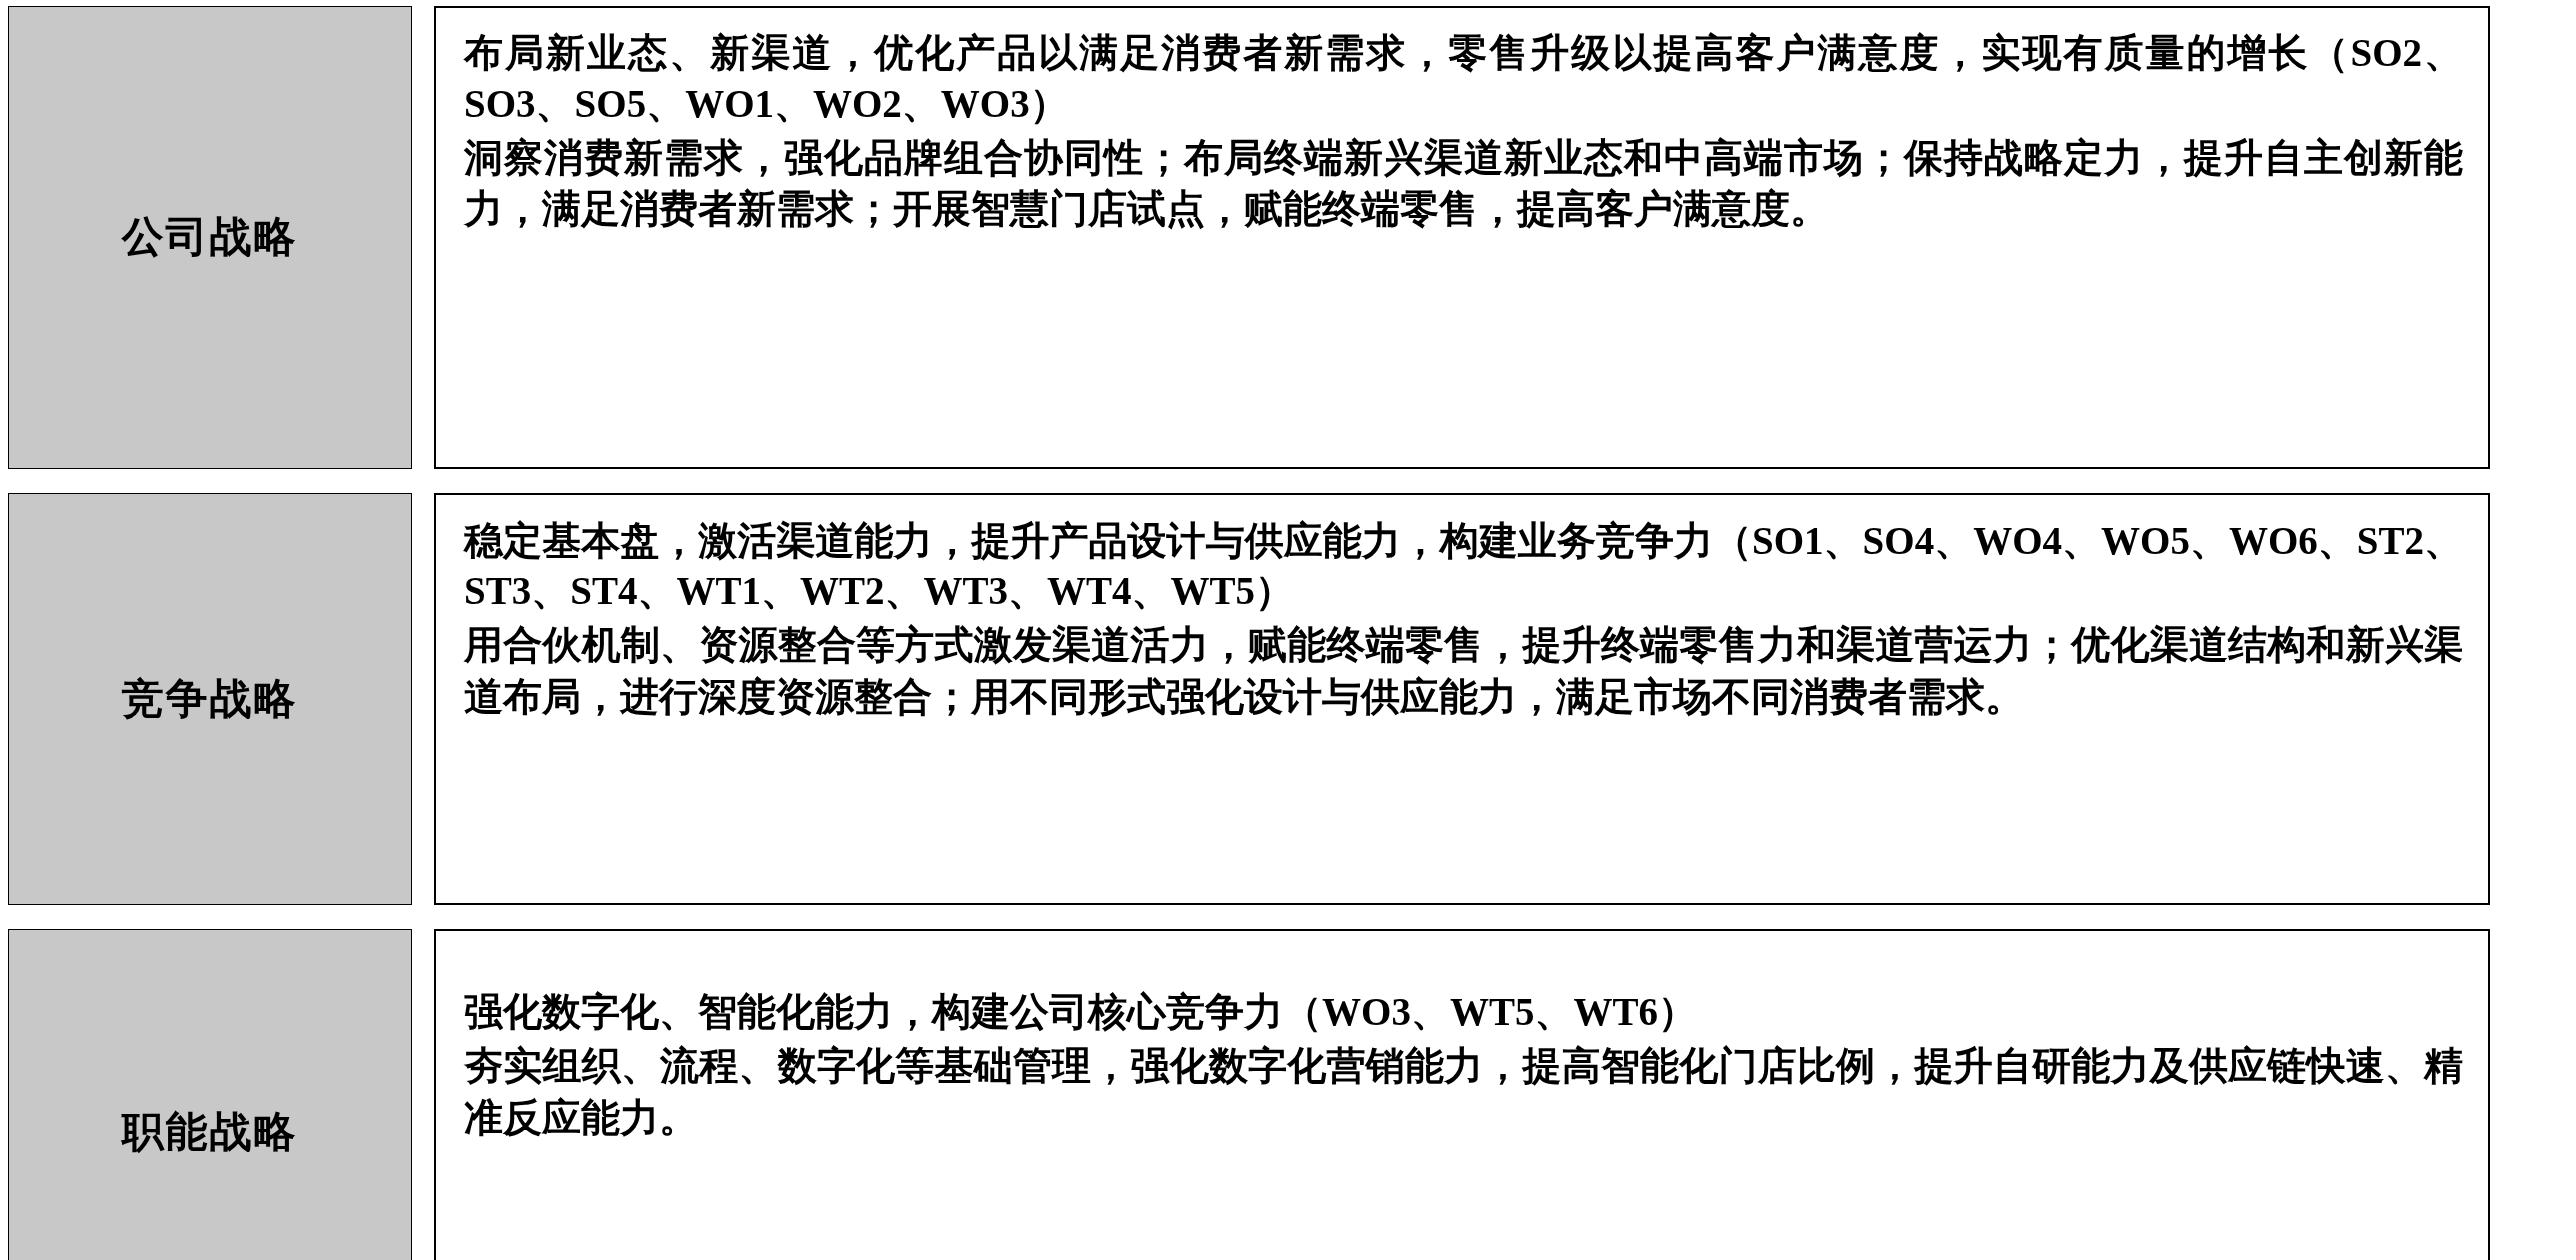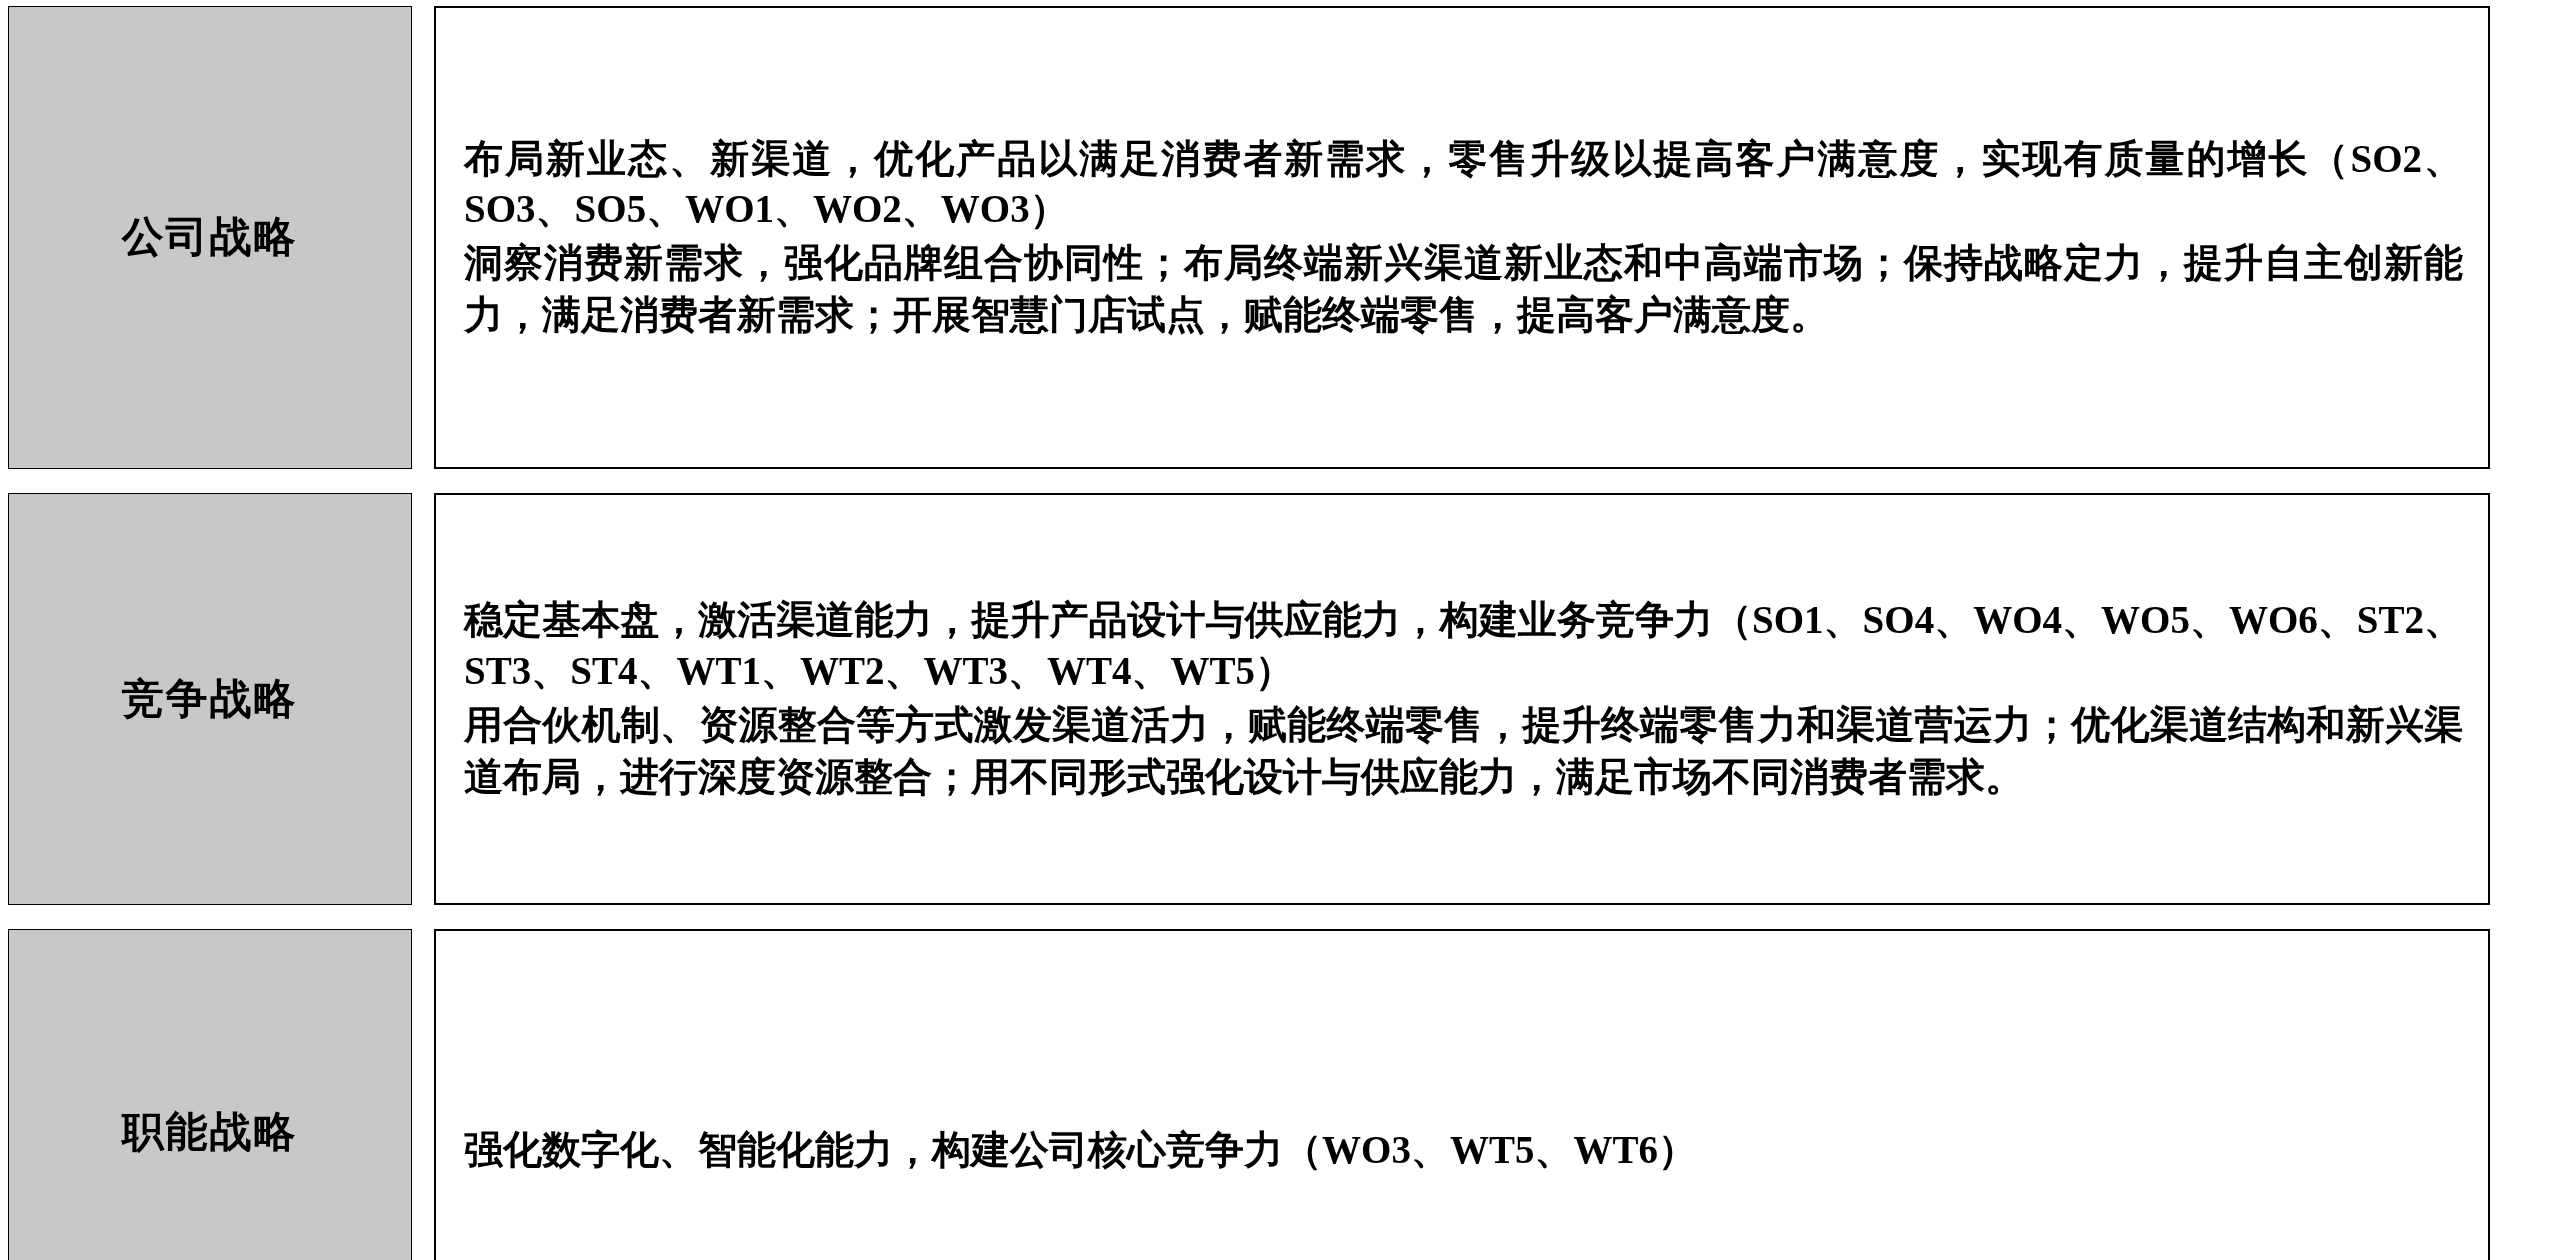--- a/index.html
+++ b/index.html
@@ -48,21 +48,20 @@
     color: #000000;
     text-align: center;
   }
   .row-body {
     flex: 1 1 auto;
     border: 2.8px solid #000000;
     box-sizing: border-box;
     padding: 20.7px 24.4px 20.7px 28px;
     display: flex;
     flex-direction: column;
-    justify-content: center;
   }
   .headline {
     font-size: 39px;
     font-weight: bold;
     line-height: 1.30;
     color: #000000;
     text-align: justify;
     text-justify: inter-ideograph;
   }
   .detail {
@@ -106,19 +105,20 @@
         <div class="detail">用合伙机制、资源整合等方式激发渠道活力，赋能终端零售，提升终端零售力和渠道营运力；优化渠道结构和新兴渠道布局，进行深度资源整合；用不同形式强化设计与供应能力，满足市场不同消费者需求。</div>
       </div>
     </div>
 
     <div class="row row-3">
       <div class="row-label">
         <span>职能战略</span>
       </div>
       <div class="row-body">
         <div class="headline">强化数字化、智能化能力，构建公司核心竞争力（WO3、WT5、WT6）</div>
+        <div class="detail">夯实组织、流程、数字化等基础管理，强化数字化营销能力，提高智能化门店比例，提升自研能力及供应链快速、精准反应能力。</div>
       </div>
     </div>
 
   </div>
 
 </div>
 
 
 </body></html>

